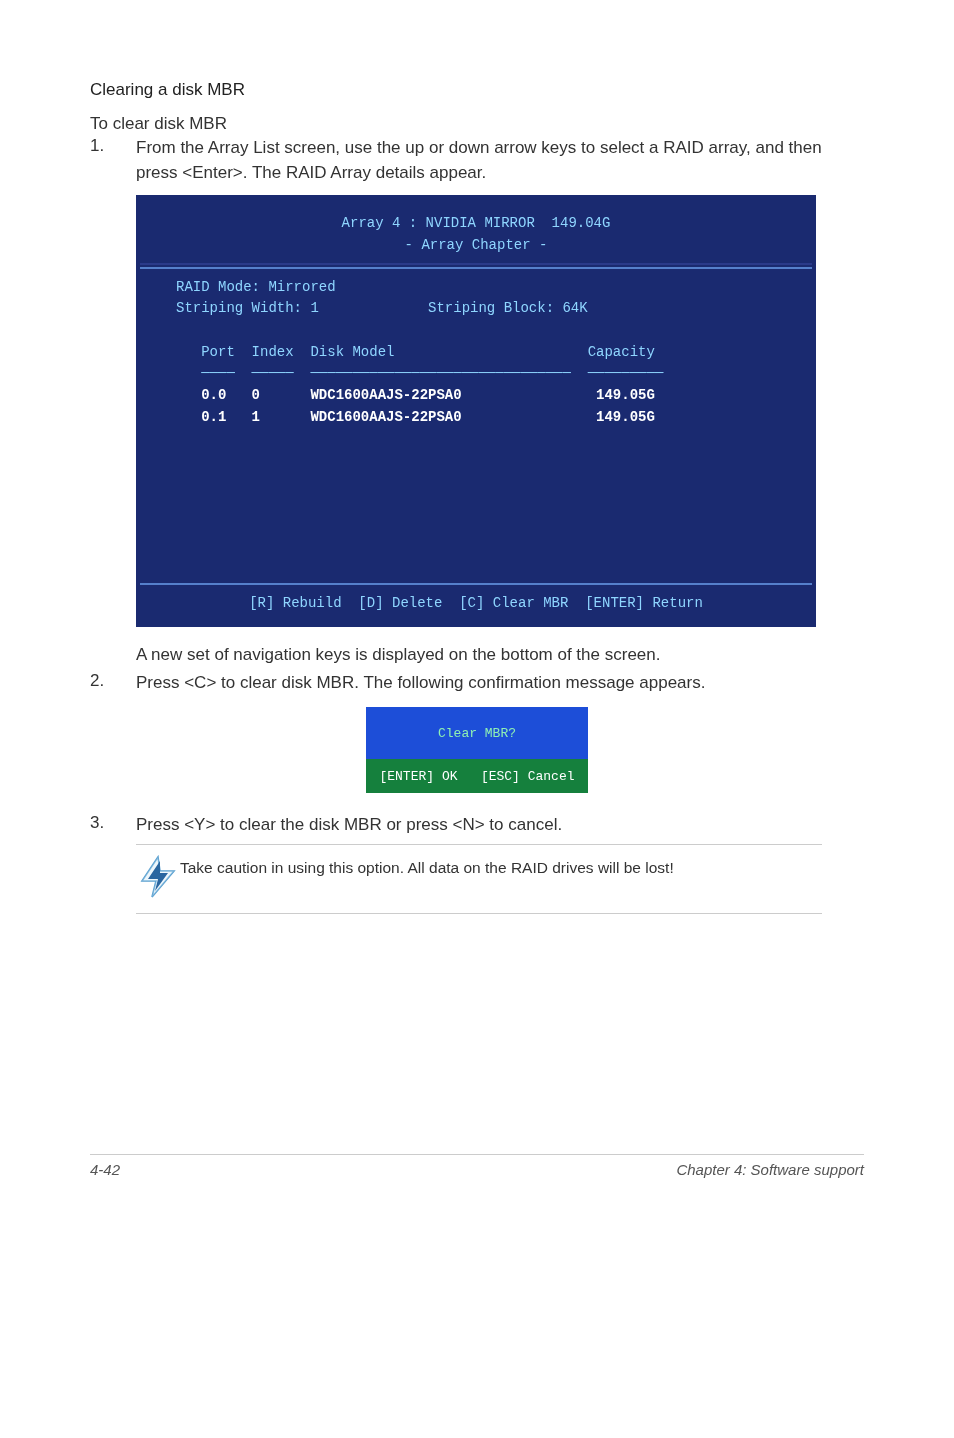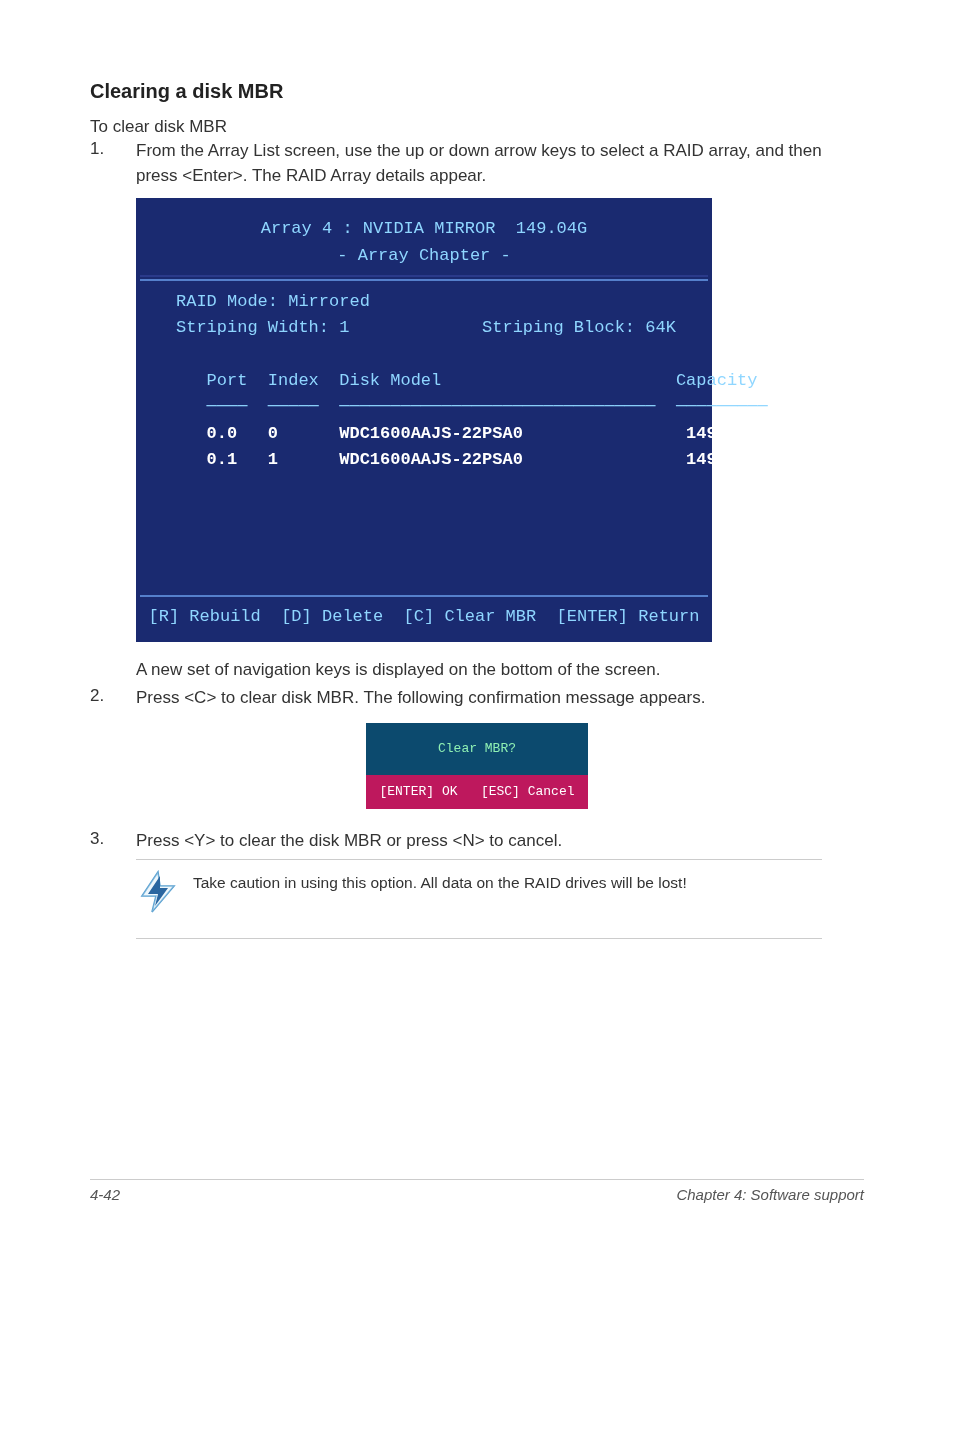--- a/index.html
+++ b/index.html
@@ -8,22 +8,22 @@
     font-family: Arial, Helvetica, sans-serif;
     background: #fff;
     color: #333;
     width: 954px;
   }
   .page {
     padding: 80px 90px 60px 90px;
     box-sizing: border-box;
   }
   h2.section-title {
-    font-size: 20px;
-    font-weight: bold;
+    font-size: 17px;
+    font-weight: normal;
     color: #222;
     margin: 0 0 14px 0;
   }
   .body-text {
     font-size: 17px;
     color: #333;
     margin: 0 0 2px 0;
   }
   ol.steps {
     list-style: none;
@@ -43,25 +43,25 @@
   .step-content {
     font-size: 17px;
     color: #333;
     line-height: 1.45;
   }
   .bold { font-weight: normal; }
 
   
   .bios-box {
     margin: 10px 0 18px 46px;
-    width: 576px;
+    width: 680px;
     border: 4px double #1a2a70;
     background: #1a2a70;
     font-family: "Courier New", monospace;
-    font-size: 17px;
+    font-size: 14px;
     color: #8fd6ff;
     box-sizing: border-box;
   }
   .bios-title {
     text-align: center;
     padding: 14px 0 8px 0;
     line-height: 1.5;
     color: #8fd6ff;
     border-bottom: 2px solid #1a2a70;
     box-shadow: inset 0 -2px 0 0 #2a3a8a, inset 0 -4px 0 0 #1a2a70;
@@ -88,46 +88,45 @@
 
   
   .confirm-box {
     margin: 12px auto 20px auto;
     width: 222px;
     font-family: "Courier New", monospace;
     font-size: 13px;
     color: #fff;
   }
   .confirm-top {
-    background: #0c4a6e;
+    background: #1d4ed8;
     height: 52px;
     display:flex;
     align-items:center;
     justify-content:center;
     color:#8ff0b3;
   }
   .confirm-bottom {
-    background: #be185d;
+    background: #15803d;
     height: 34px;
     display:flex;
     align-items:center;
     justify-content:center;
     white-space:pre;
   }
 
   
   .caution {
     margin: 6px 0 0 46px;
     display:flex;
     align-items:flex-start;
     border-top:1px solid #ccc;
     border-bottom:1px solid #ccc;
-    padding:8px 0 24px 0;
+    padding:8px 0 14px 0;
     width:686px;
-    gap:13px;
   }
   .caution-icon {
     width:44px;
     flex-shrink:0;
     display:flex;
     justify-content:center;
     padding-top:2px;
   }
   .caution-text {
     font-size:15.5px;

